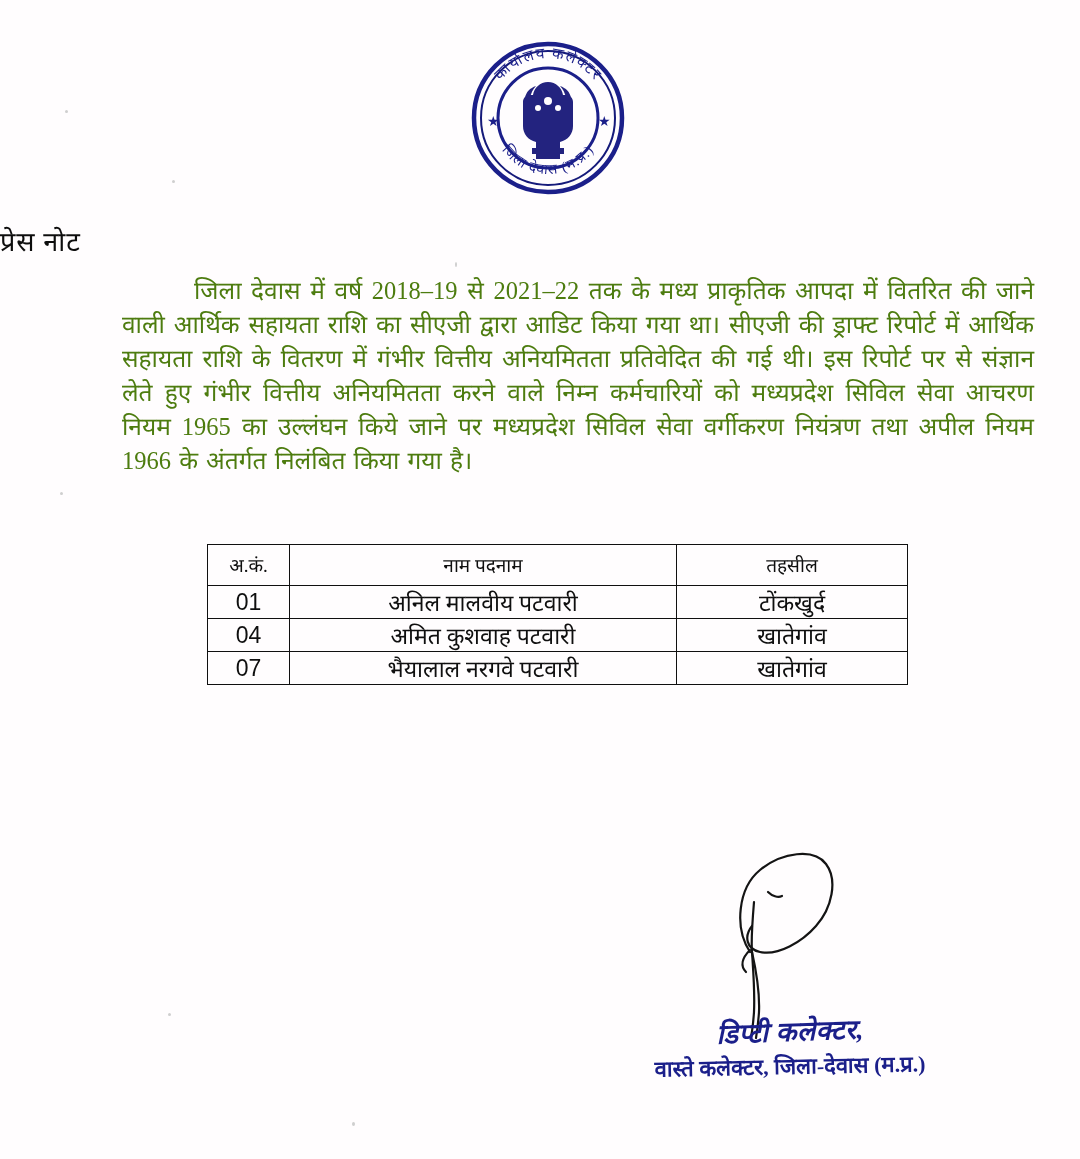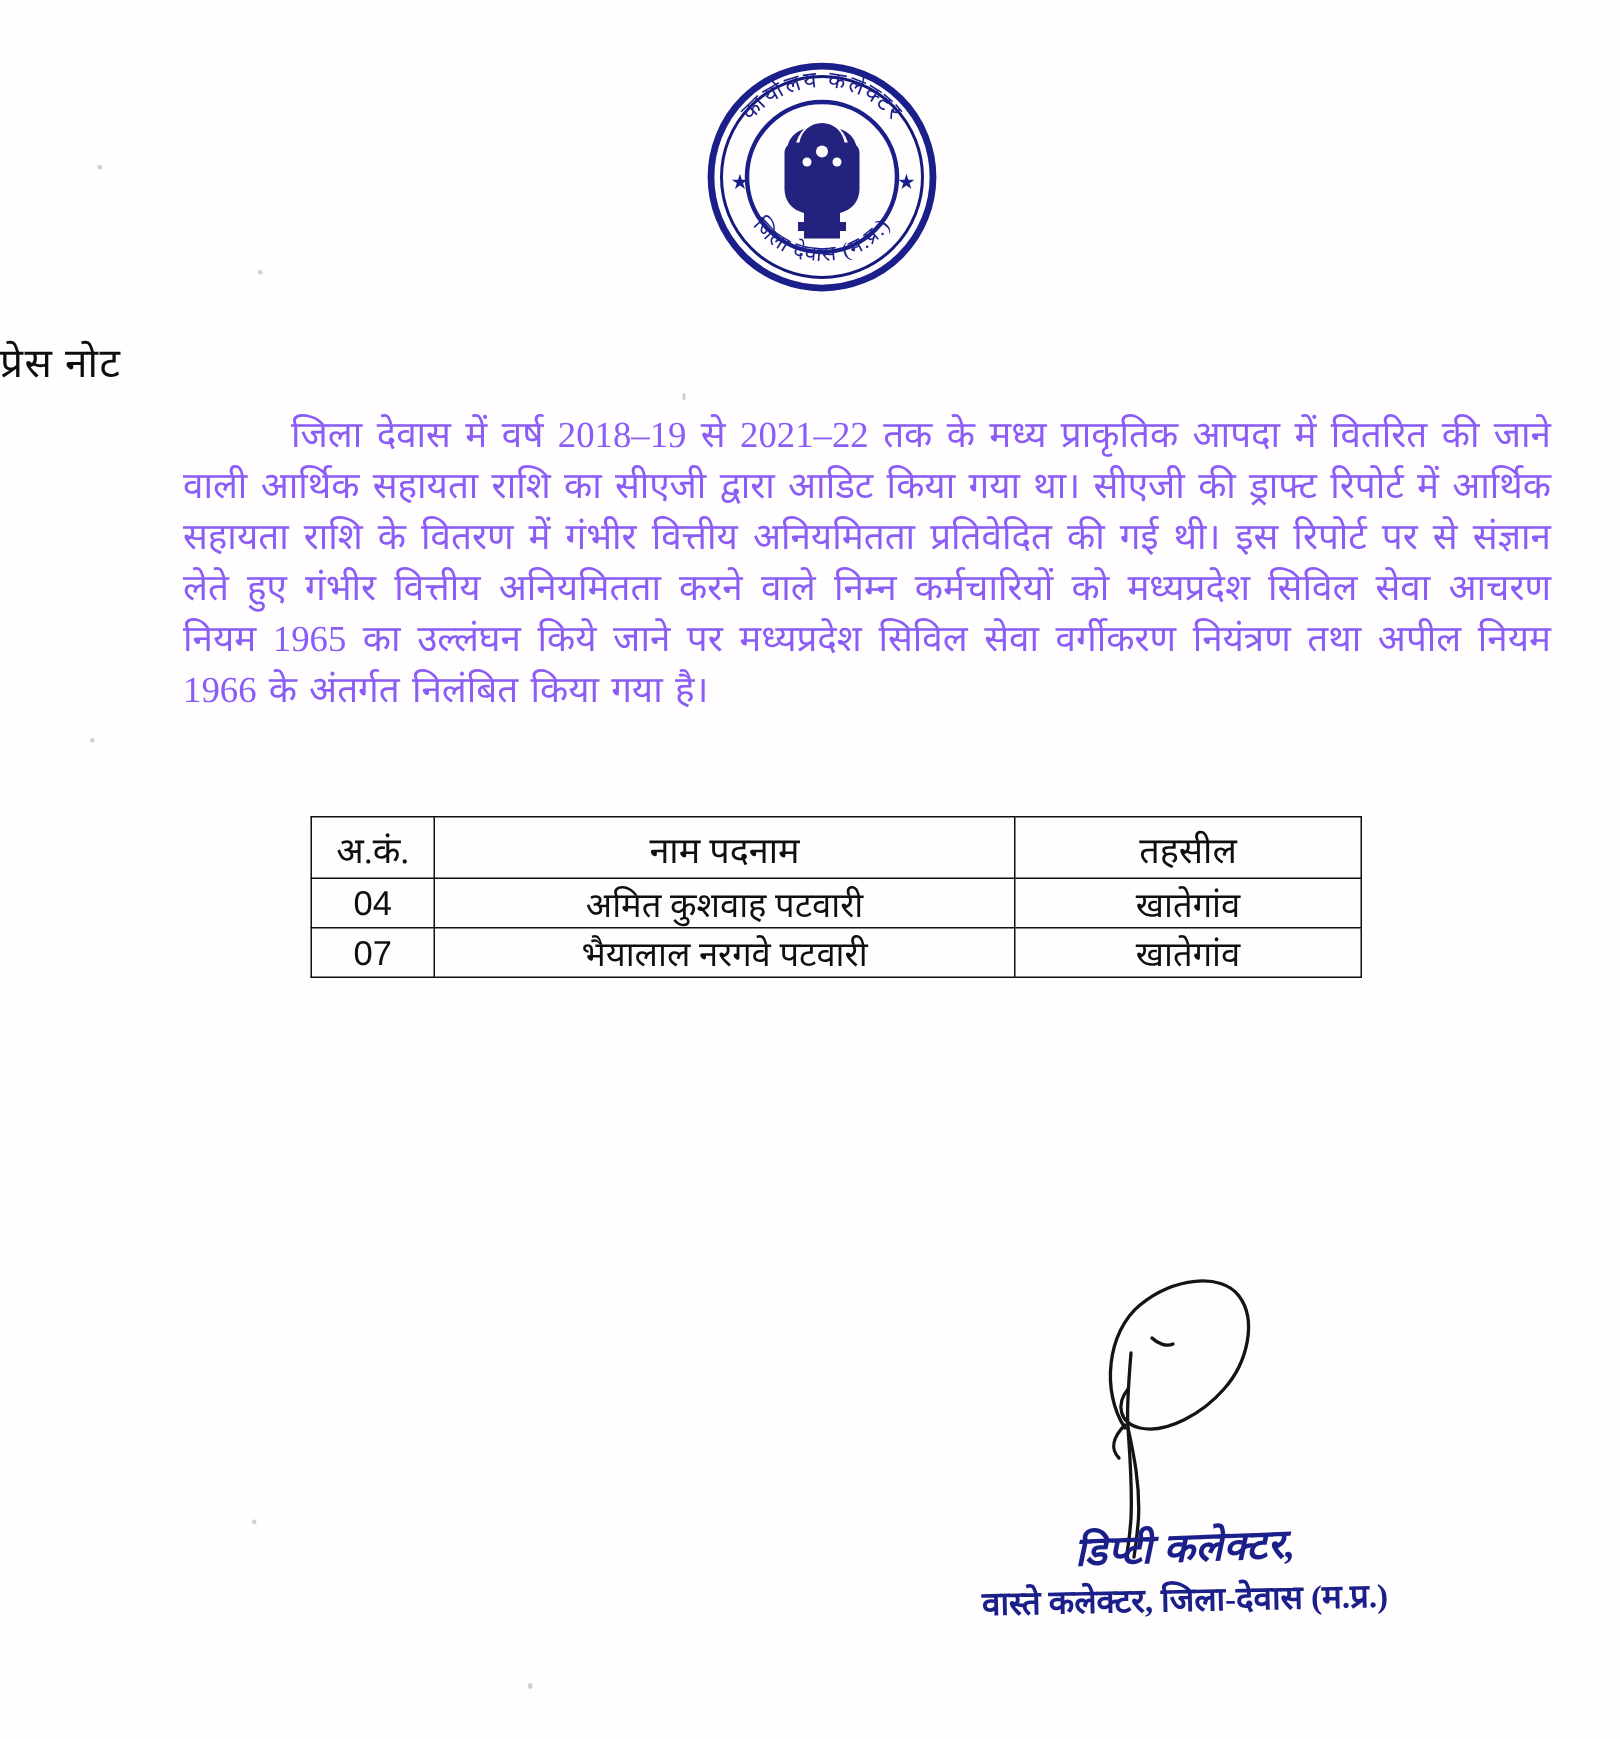--- a/index.html
+++ b/index.html
@@ -51,21 +51,21 @@
   .body-text {
     position: absolute;
     left: 122px;
     top: 274px;
     width: 912px;
     font-size: 24.5px;
     line-height: 34px;
     text-align: justify;
     text-justify: inter-word;
     text-indent: 72px;
-    color: #8b5cf6;
+    color: #4d7c0f;
     font-family: "Liberation Serif", "DejaVu Serif", serif;
     word-spacing: 2px;
   }
 
   
   .table-wrap {
     position: absolute;
     left: 207px;
     top: 544px;
     width: 700px;
@@ -79,21 +79,21 @@
   table.employees th,
   table.employees td {
     border: 1.6px solid #101010;
     text-align: center;
     color: #0f0f0f;
     font-weight: 400;
     padding: 0;
   }
   table.employees th {
     height: 40px;
-    font-size: 24px;
+    font-size: 19px;
     vertical-align: middle;
   }
   table.employees td {
     height: 30px;
     font-size: 23px;
     vertical-align: middle;
   }
   col.c-sno { width: 82px; }
   col.c-name { width: 387px; }
   col.c-tehsil { width: 231px; }
@@ -191,20 +191,25 @@
       </colgroup>
       <thead>
         <tr>
           <th class="sno">अ.कं.</th>
           <th>नाम पदनाम</th>
           <th>तहसील</th>
         </tr>
       </thead>
       <tbody>
         <tr>
+          <td class="sno">01</td>
+          <td>अनिल मालवीय पटवारी</td>
+          <td>टोंकखुर्द</td>
+        </tr>
+        <tr>
           <td class="sno">04</td>
           <td>अमित कुशवाह पटवारी</td>
           <td>खातेगांव</td>
         </tr>
         <tr>
           <td class="sno">07</td>
           <td>भैयालाल नरगवे पटवारी</td>
           <td>खातेगांव</td>
         </tr>
       </tbody>

